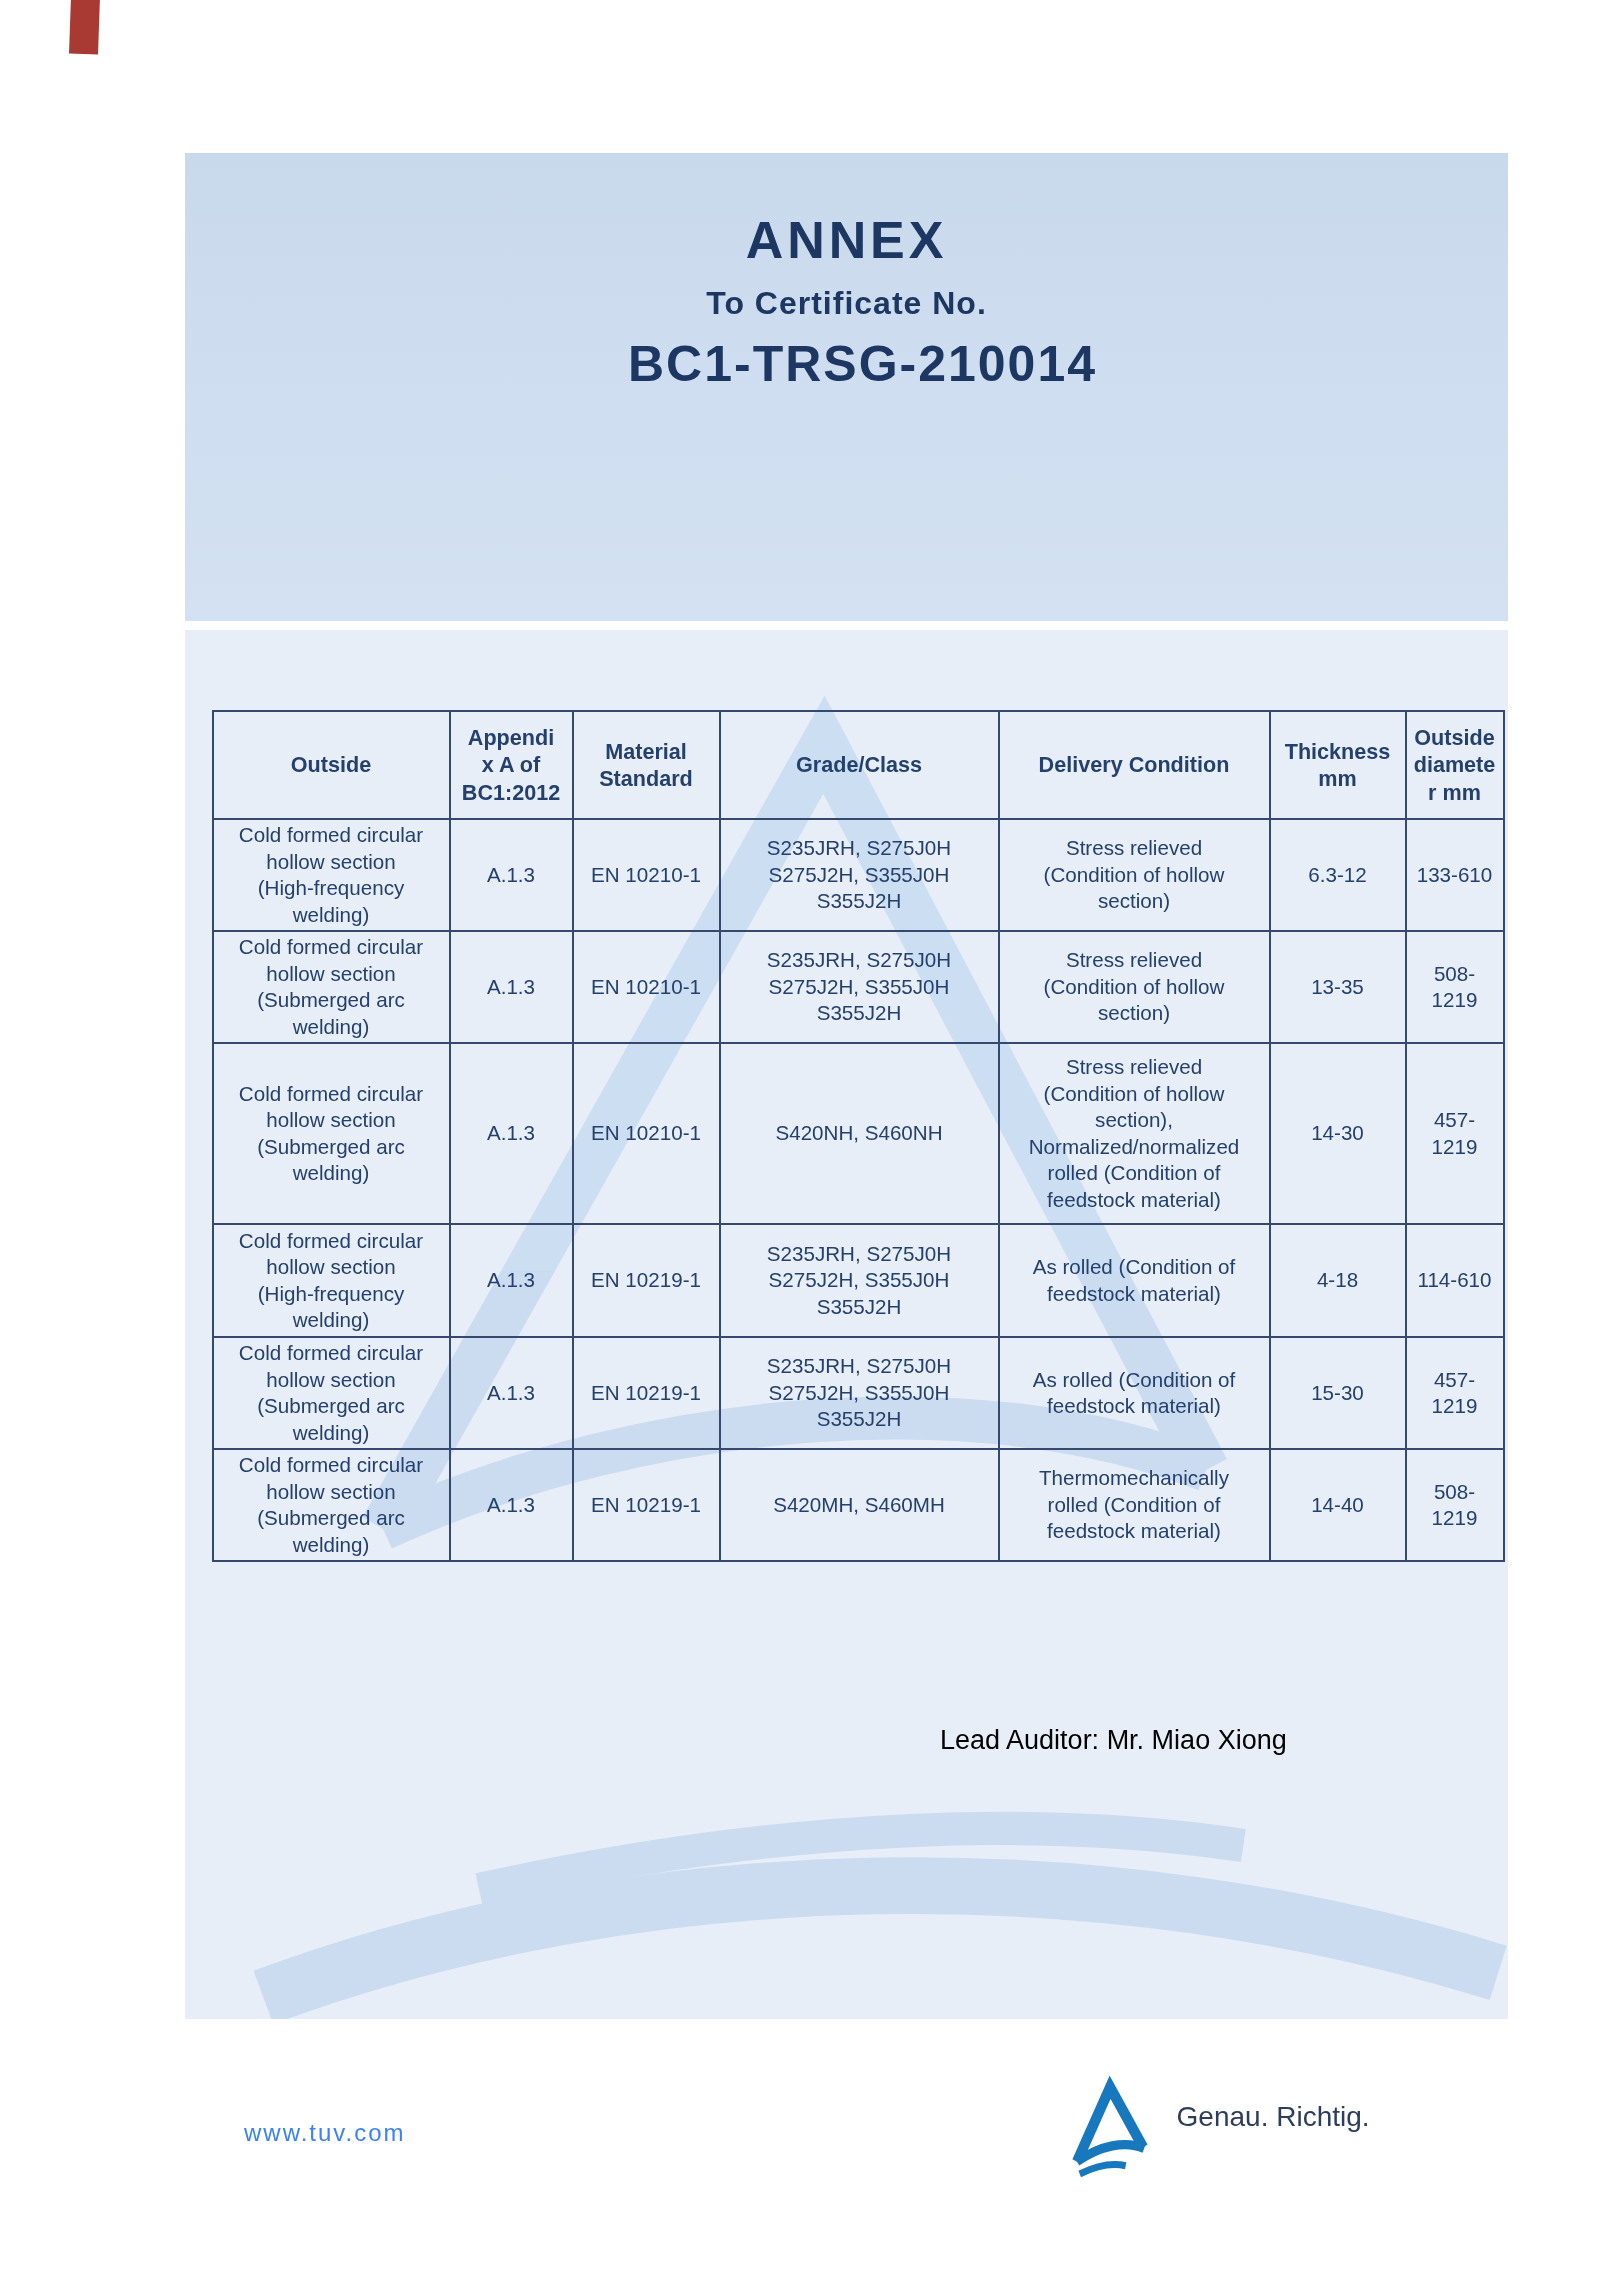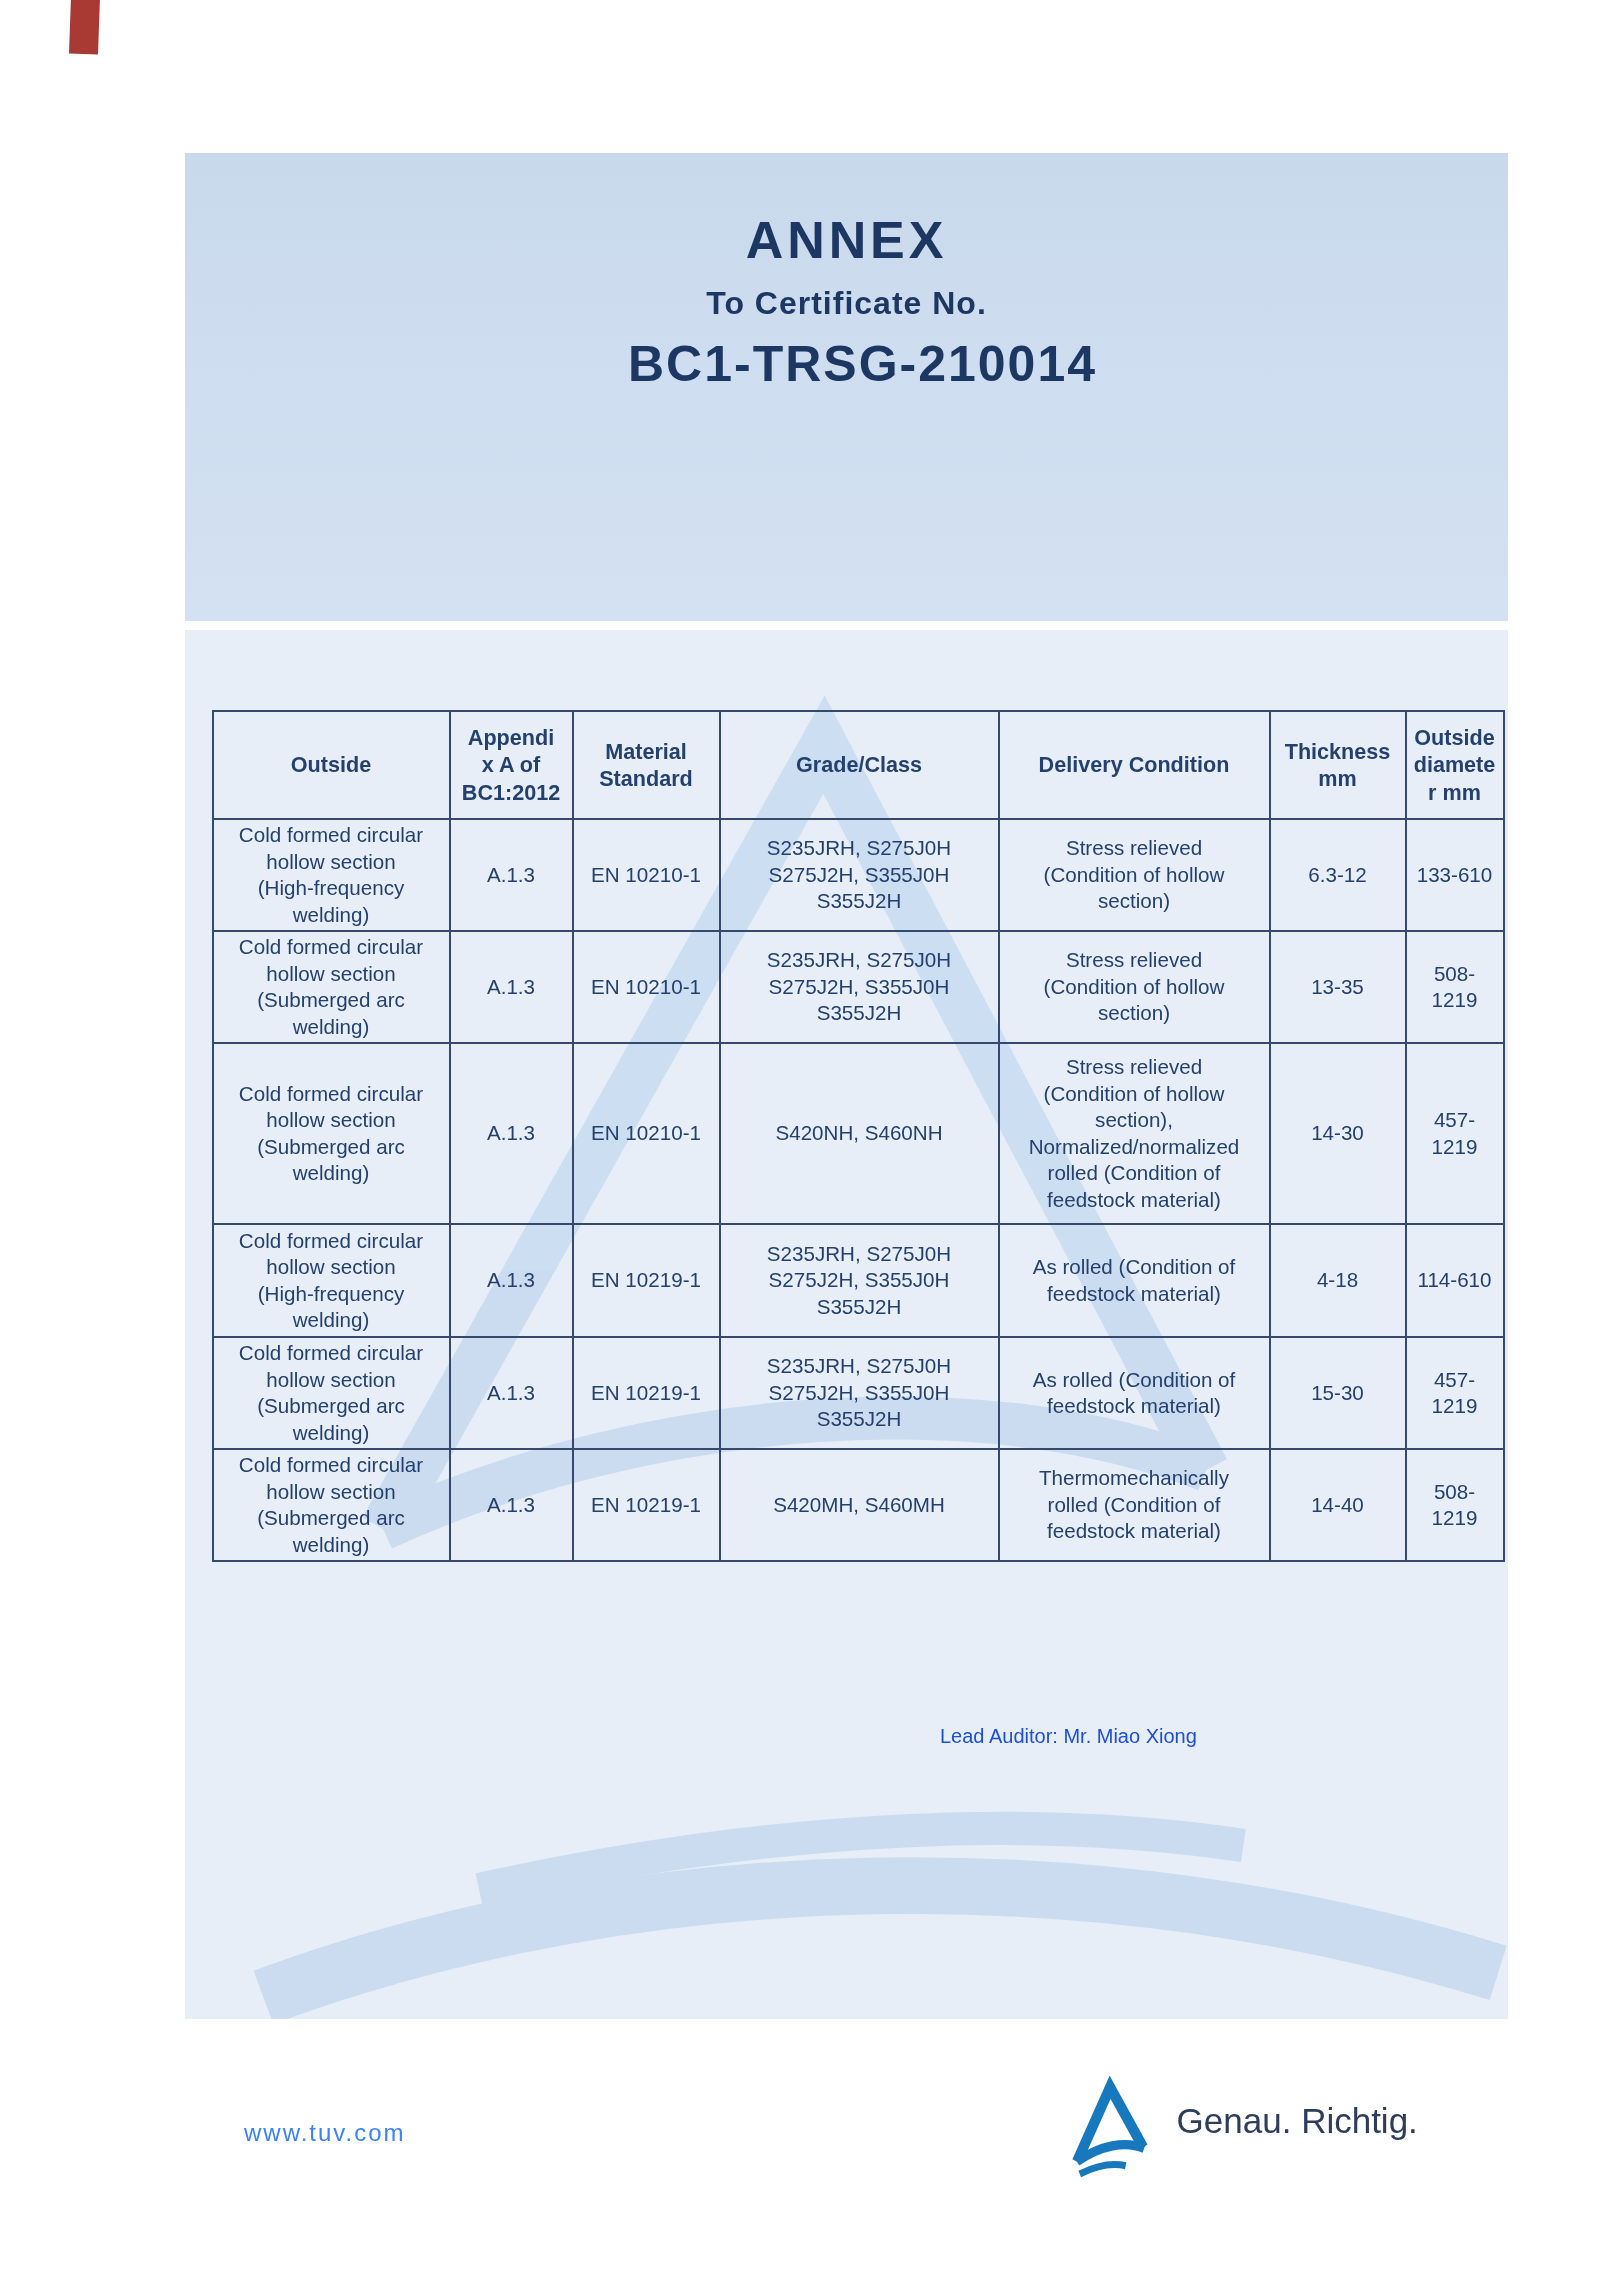--- a/index.html
+++ b/index.html
@@ -43,36 +43,36 @@
   tr.h-head { height:108px; }
   tr.h-r1 { height:108px; }
   tr.h-r2 { height:108px; }
   tr.h-r3 { height:181px; }
   tr.h-r4 { height:113px; }
   tr.h-r5 { height:111px; }
   tr.h-r6 { height:110px; }
 
   .lead-auditor {
     position:absolute; left:900px; top:1725px;
-    font-size:20px; color:#1d4ed8;
+    font-size:27px; color:#000000;
   }
   .footer-url {
     position:absolute; left:204px; top:2119px;
     font-size:24px; letter-spacing:2px; color:#3b82f6;
   }
   .logo {
     position:absolute; left:1025px; top:2060px;
     display:flex; align-items:flex-start; gap:19.6px; color:#2e3d5c;
   }
   .logo-triangle { width:92px; height:102px; margin-top:15.7px; }
   .logo-textcol { display:flex; flex-direction:column; margin-top:25.5px; }
   .brand { font-size:42px; line-height:47px; white-space:nowrap; }
   .brand .b { font-weight:bold; }
   .brand sup { font-size:21.6px; vertical-align:17.6px; }
-  .tagline { font-size:35px; margin-top:15.7px; }
+  .tagline { font-size:28px; margin-top:15.7px; }
 </style>
 </head>
 <body>
 
 <div class="page">
 
   <div class="red-mark"></div>
 
   <div class="header-band">
     <div class="annex-title">

